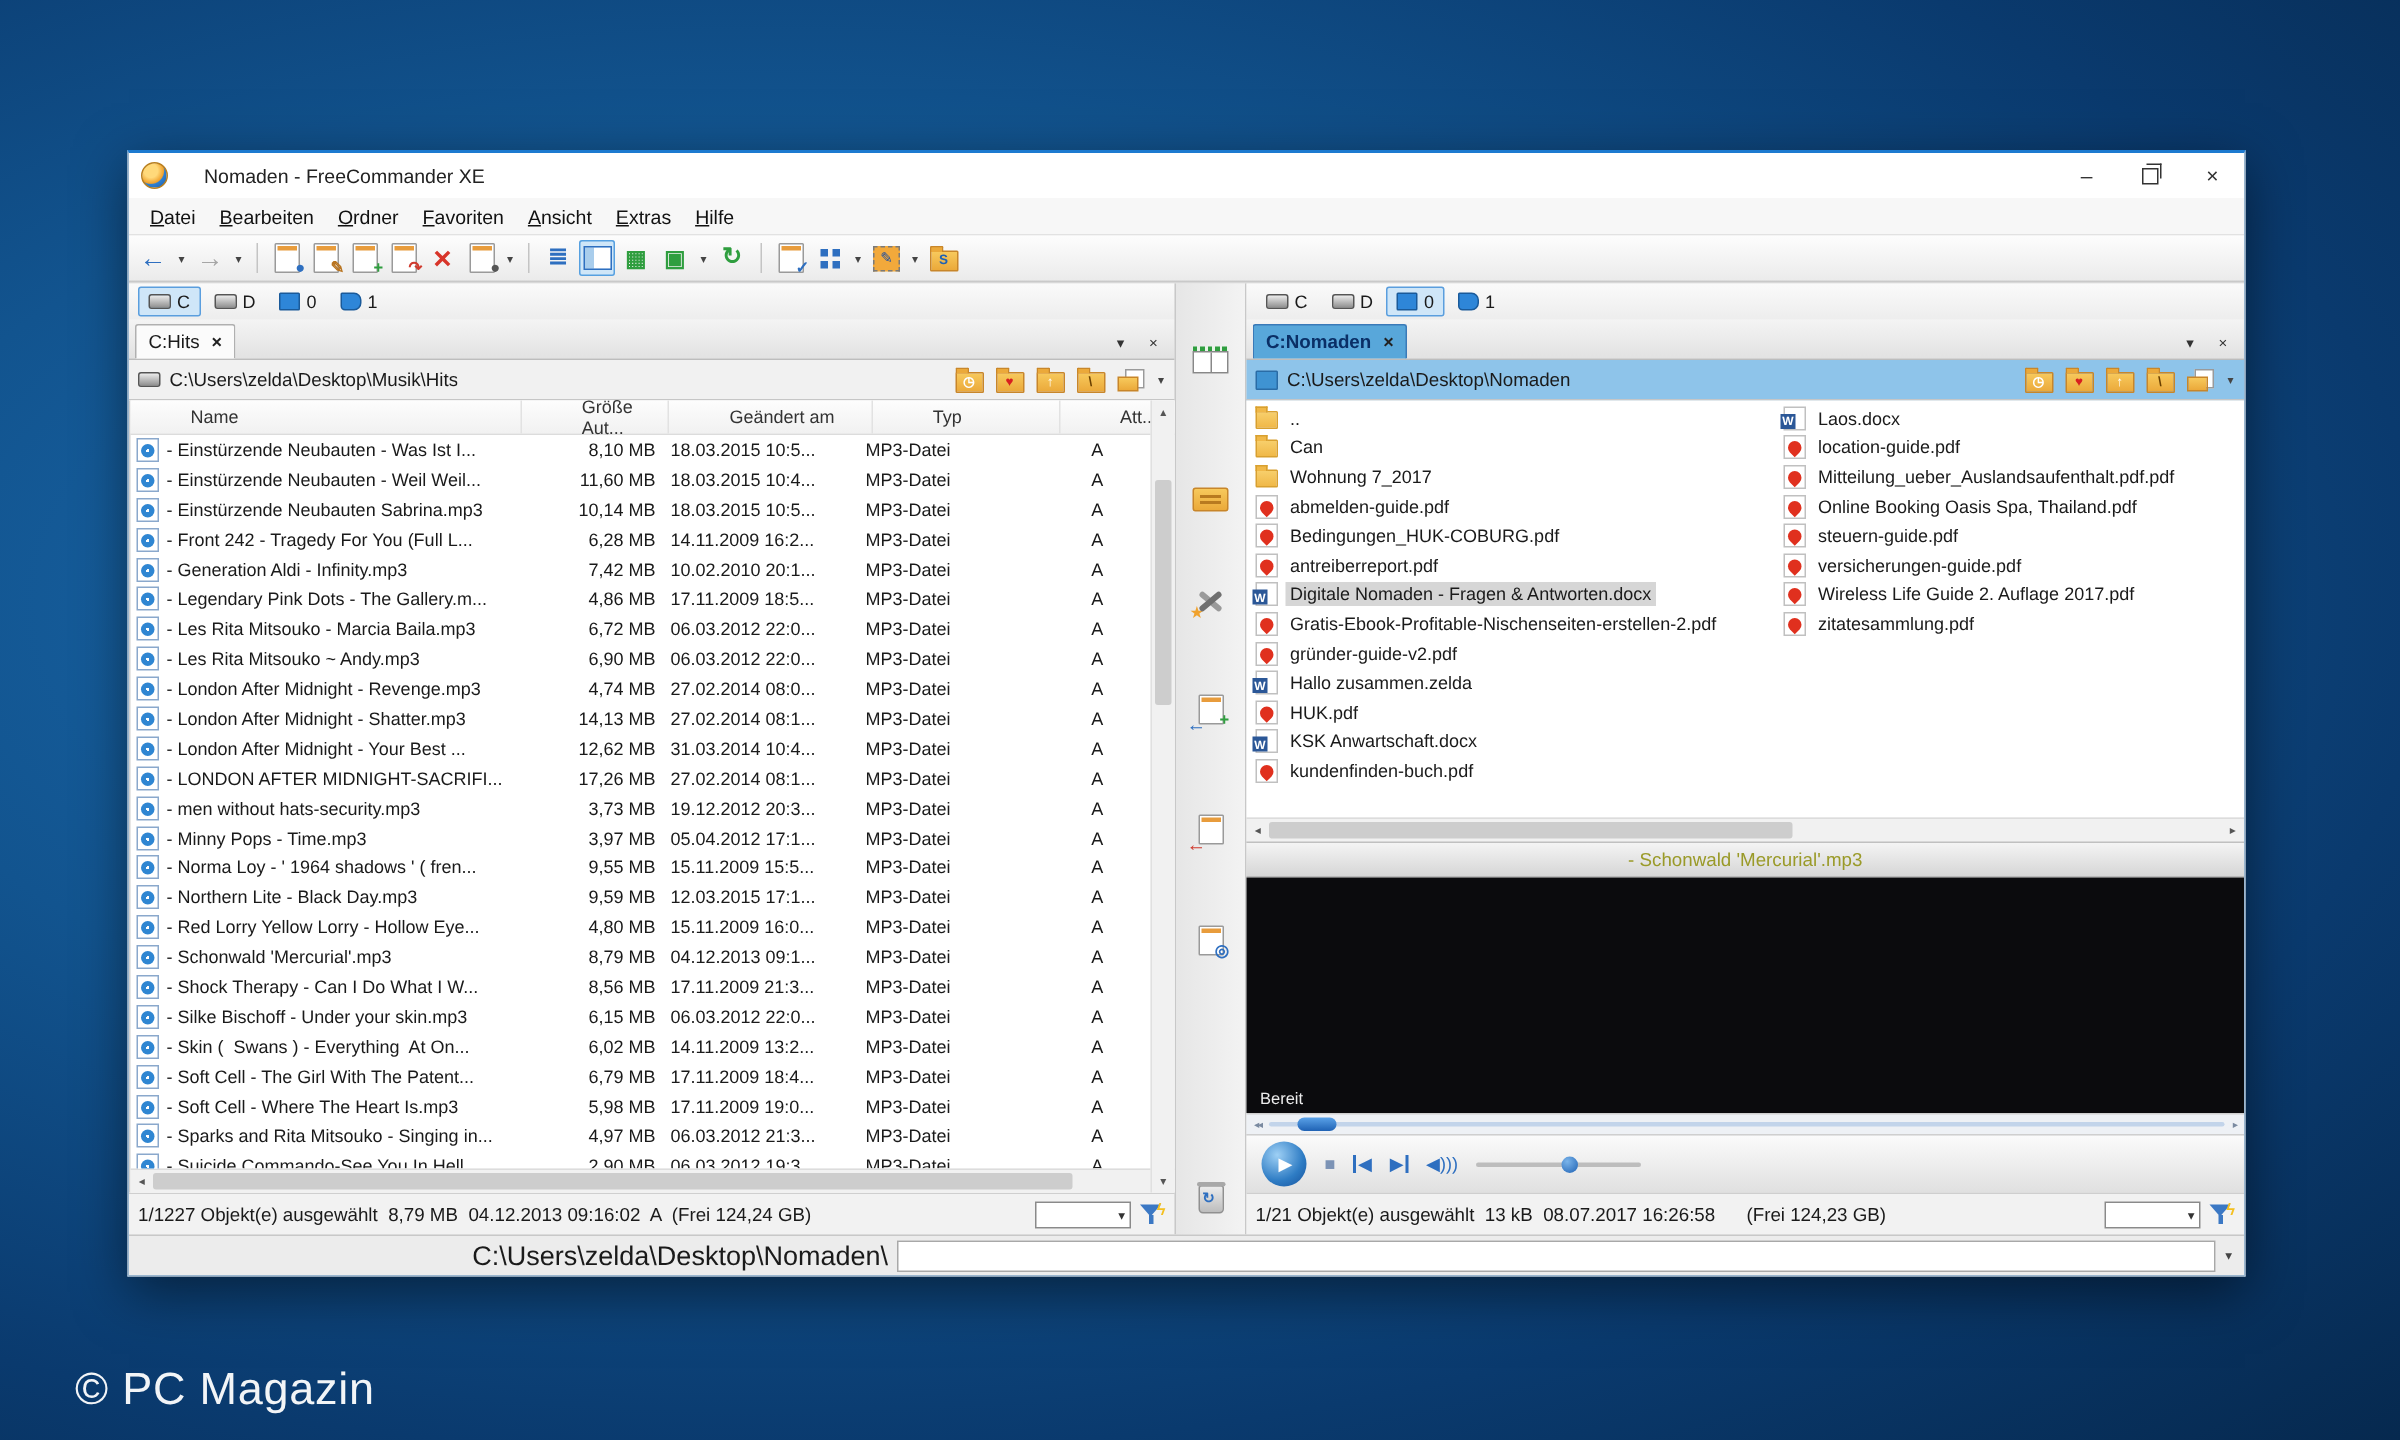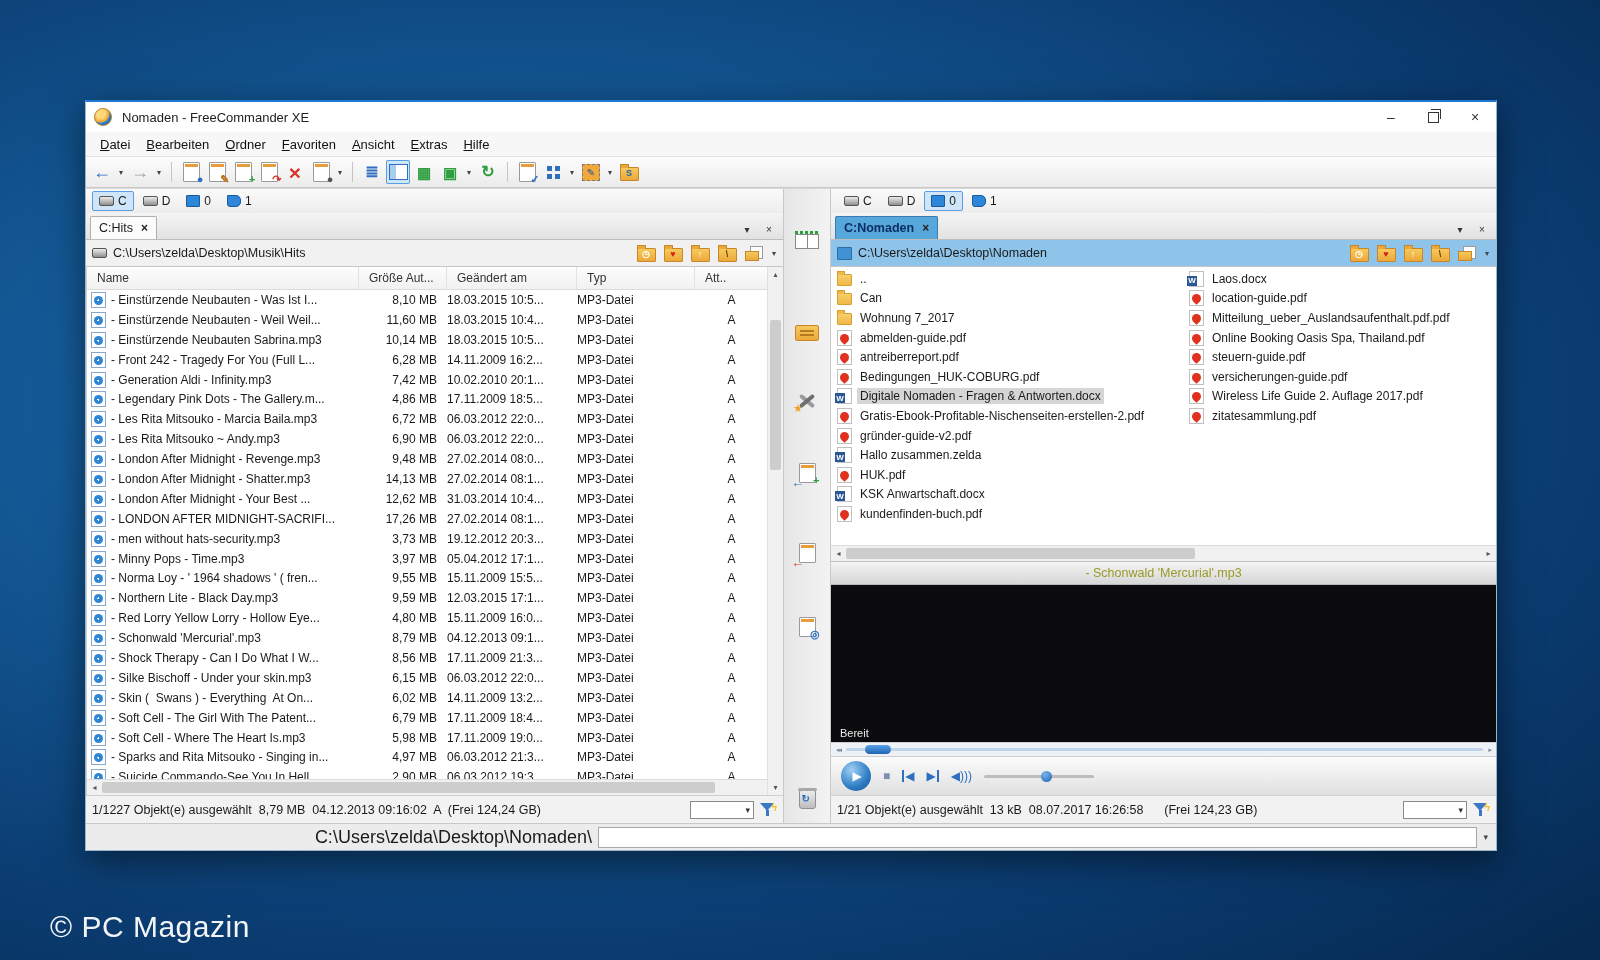--- a/index.html
+++ b/index.html
@@ -9,21 +9,21 @@
   .watermark{position:absolute;left:22px;bottom:16px;color:#fff;font-size:30px;letter-spacing:.5px;opacity:.95;margin-left:28px;}
 
   
   .window{position:absolute;left:85px;top:100px;width:1410px;height:748px;background:#f0f0f0;
     border:1px solid #9ab6cf;border-top:2px solid #1d7ad0;box-shadow:0 10px 34px rgba(0,0,0,.5);
     display:flex;flex-direction:column;font-size:12px;color:#1a1a1a;}
   .titlebar{height:30px;background:#fff;display:flex;align-items:center;padding-left:8px;flex:none;}
   .app-icon{width:16px;height:16px;border-radius:50%;flex:none;
     background:radial-gradient(circle at 35% 30%, #ffd97a 0 30%, #f0a22e 55%, #2f7fd0 60%, #1b5ca8 100%);
     border:1px solid #b87f20;}
-  .title-text{margin-left:10px;font-size:13px;color:#222;}
+  .title-text{margin-left:24px;font-size:13px;color:#222;}
   .win-controls{margin-left:auto;display:flex;height:100%;}
   .win-btn{width:42px;height:100%;display:flex;align-items:center;justify-content:center;color:#333;font-size:14px;}
   .ico-restore{width:9px;height:9px;border:1px solid #333;position:relative;background:#fff;}
   .ico-restore::before{content:"";position:absolute;left:2px;top:-4px;width:9px;height:9px;border:1px solid #333;border-bottom:none;border-left:none;}
 
   .menubar{height:24px;background:#f7f7f7;border-bottom:1px solid #e2e2e2;display:flex;align-items:center;padding-left:6px;flex:none;}
   .mi{display:inline-block;padding:2px 8px;font-size:13px;color:#111;}
   .mi::first-letter{text-decoration:underline;}
 
   
@@ -73,21 +73,21 @@
 
   .pathbar{height:26px;display:flex;align-items:center;padding:0 4px 0 6px;gap:6px;background:#f1f1f1;border-bottom:1px solid #c6c6c6;flex:none;}
   .pathbar.activeblue{background:#8ec4ea;}
   .path-text{font-size:12.5px;white-space:nowrap;overflow:hidden;}
   .path-tools{margin-left:auto;display:flex;align-items:center;gap:3px;}
   .ico-square-blue{width:13px;height:11px;background:#3f93d2;border:1px solid #2a6ca6;border-radius:1px;flex:none;}
 
   
   .content-wrap{flex:1;display:flex;flex-direction:column;min-height:0;position:relative;background:#fff;border-left:1px solid #d0d0d0;}
   .grid-header{height:22px;display:flex;align-items:center;background:linear-gradient(#fdfdfd,#f1f1f1);border-bottom:1px solid #dcdcdc;padding-right:15px;flex:none;}
-  .hcell{font-size:12px;color:#333;padding-left:10px;border-right:1px solid #e2e2e2;height:100%;display:flex;align-items:center;box-sizing:border-box;}
+  .hcell{font-size:12px;color:#333;padding-left:22px;border-right:1px solid #e2e2e2;height:100%;display:flex;align-items:center;box-sizing:border-box;margin-left:18px;}
   .hcell.c0{width:272px;}.hcell.c1{width:88px;}.hcell.c2{width:130px;}.hcell.c3{width:118px;}.hcell.c4{flex:1;border-right:none;}
   .list{flex:1;overflow:hidden;padding-right:15px;}
   .frow{height:19.9px;display:flex;align-items:center;padding-left:4px;}
   .c-name{width:250px;white-space:pre;overflow:hidden;flex:none;}
   .c-size{width:86px;text-align:right;padding-right:10px;flex:none;box-sizing:border-box;}
   .c-date{width:130px;flex:none;}
   .c-type{width:118px;flex:none;}
   .c-attr{flex:1;text-align:center;}
   .fico{width:15px;height:16px;margin-right:5px;position:relative;flex:none;background:#fff;border:1px solid #8aa8cc;box-sizing:border-box;}
   .fico.mp3::after{content:"";position:absolute;left:2px;top:3px;width:9px;height:9px;border-radius:50%;background:radial-gradient(circle,#fff 0 1px,#2f86d2 1px 100%);}
@@ -408,21 +408,21 @@
                 <span class="fico mp3"></span>
                 <span class="c-name">- Les Rita Mitsouko ~ Andy.mp3</span>
                 <span class="c-size">6,90 MB</span>
                 <span class="c-date">06.03.2012 22:0...</span>
                 <span class="c-type">MP3-Datei</span>
                 <span class="c-attr">A</span>
               </div>
               <div class="frow">
                 <span class="fico mp3"></span>
                 <span class="c-name">- London After Midnight - Revenge.mp3</span>
-                <span class="c-size">9,48 MB</span>
+                <span class="c-size">4,74 MB</span>
                 <span class="c-date">27.02.2014 08:0...</span>
                 <span class="c-type">MP3-Datei</span>
                 <span class="c-attr">A</span>
               </div>
               <div class="frow">
                 <span class="fico mp3"></span>
                 <span class="c-name">- London After Midnight - Shatter.mp3</span>
                 <span class="c-size">14,13 MB</span>
                 <span class="c-date">27.02.2014 08:1...</span>
                 <span class="c-type">MP3-Datei</span>
@@ -666,22 +666,22 @@
               <span class="tb-caret">▾</span>
             </span>
         </div>
 
         <div class="rlist">
           <div class="rcol one" id="right-col1">
               <div class="ritem"><span class="fico folder"></span><span class="nm">..</span></div>
               <div class="ritem"><span class="fico folder"></span><span class="nm">Can</span></div>
               <div class="ritem"><span class="fico folder"></span><span class="nm">Wohnung 7_2017</span></div>
               <div class="ritem"><span class="fico pdf"></span><span class="nm">abmelden-guide.pdf</span></div>
+              <div class="ritem"><span class="fico pdf"></span><span class="nm">Bedingungen_HUK-COBURG.pdf</span></div>
               <div class="ritem"><span class="fico pdf"></span><span class="nm">antreiberreport.pdf</span></div>
-              <div class="ritem"><span class="fico pdf"></span><span class="nm">Bedingungen_HUK-COBURG.pdf</span></div>
               <div class="ritem selected"><span class="fico docx"></span><span class="nm">Digitale Nomaden - Fragen &amp; Antworten.docx</span></div>
               <div class="ritem"><span class="fico pdf"></span><span class="nm">Gratis-Ebook-Profitable-Nischenseiten-erstellen-2.pdf</span></div>
               <div class="ritem"><span class="fico pdf"></span><span class="nm">gründer-guide-v2.pdf</span></div>
               <div class="ritem"><span class="fico docx"></span><span class="nm">Hallo zusammen.zelda</span></div>
               <div class="ritem"><span class="fico pdf"></span><span class="nm">HUK.pdf</span></div>
               <div class="ritem"><span class="fico docx"></span><span class="nm">KSK Anwartschaft.docx</span></div>
               <div class="ritem"><span class="fico pdf"></span><span class="nm">kundenfinden-buch.pdf</span></div>
             </div>
           <div class="rcol two" id="right-col2">
               <div class="ritem"><span class="fico docx"></span><span class="nm">Laos.docx</span></div>

